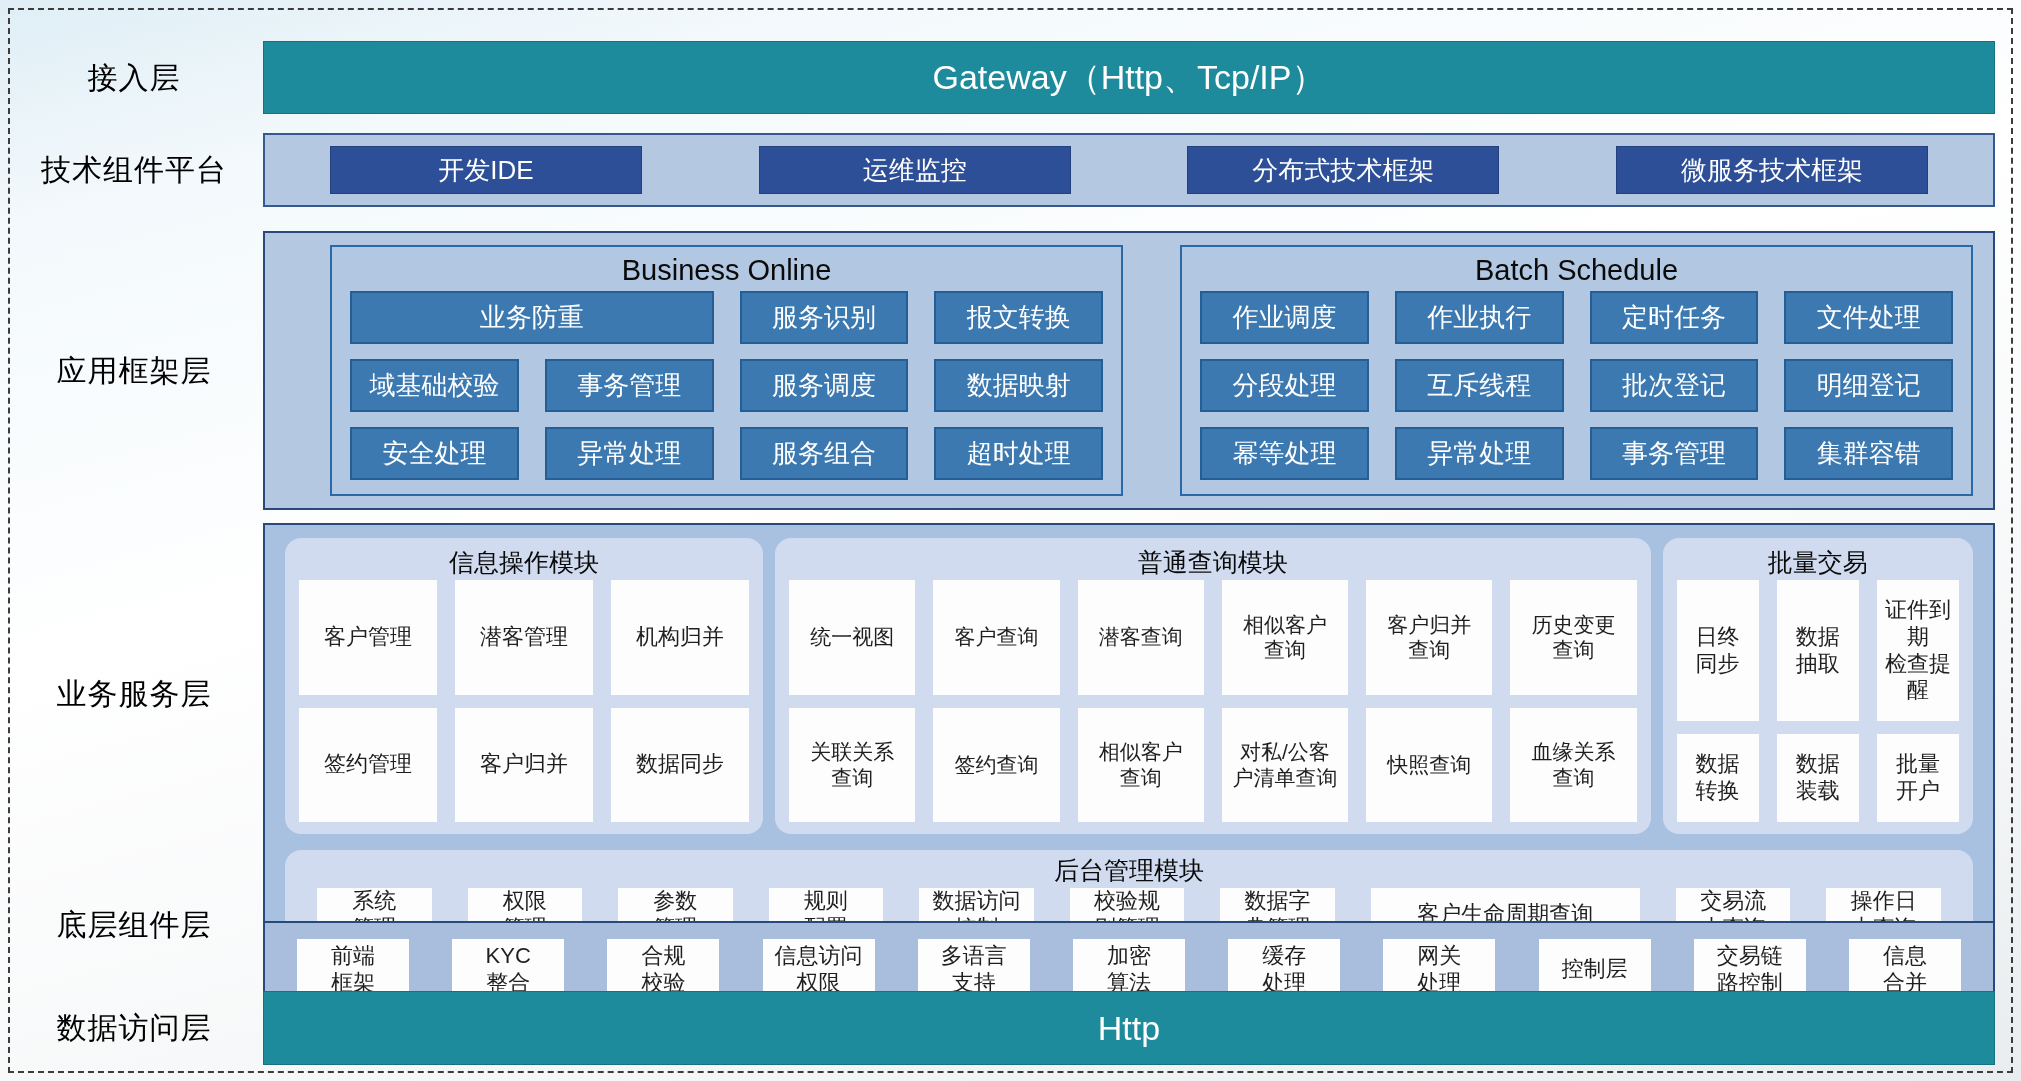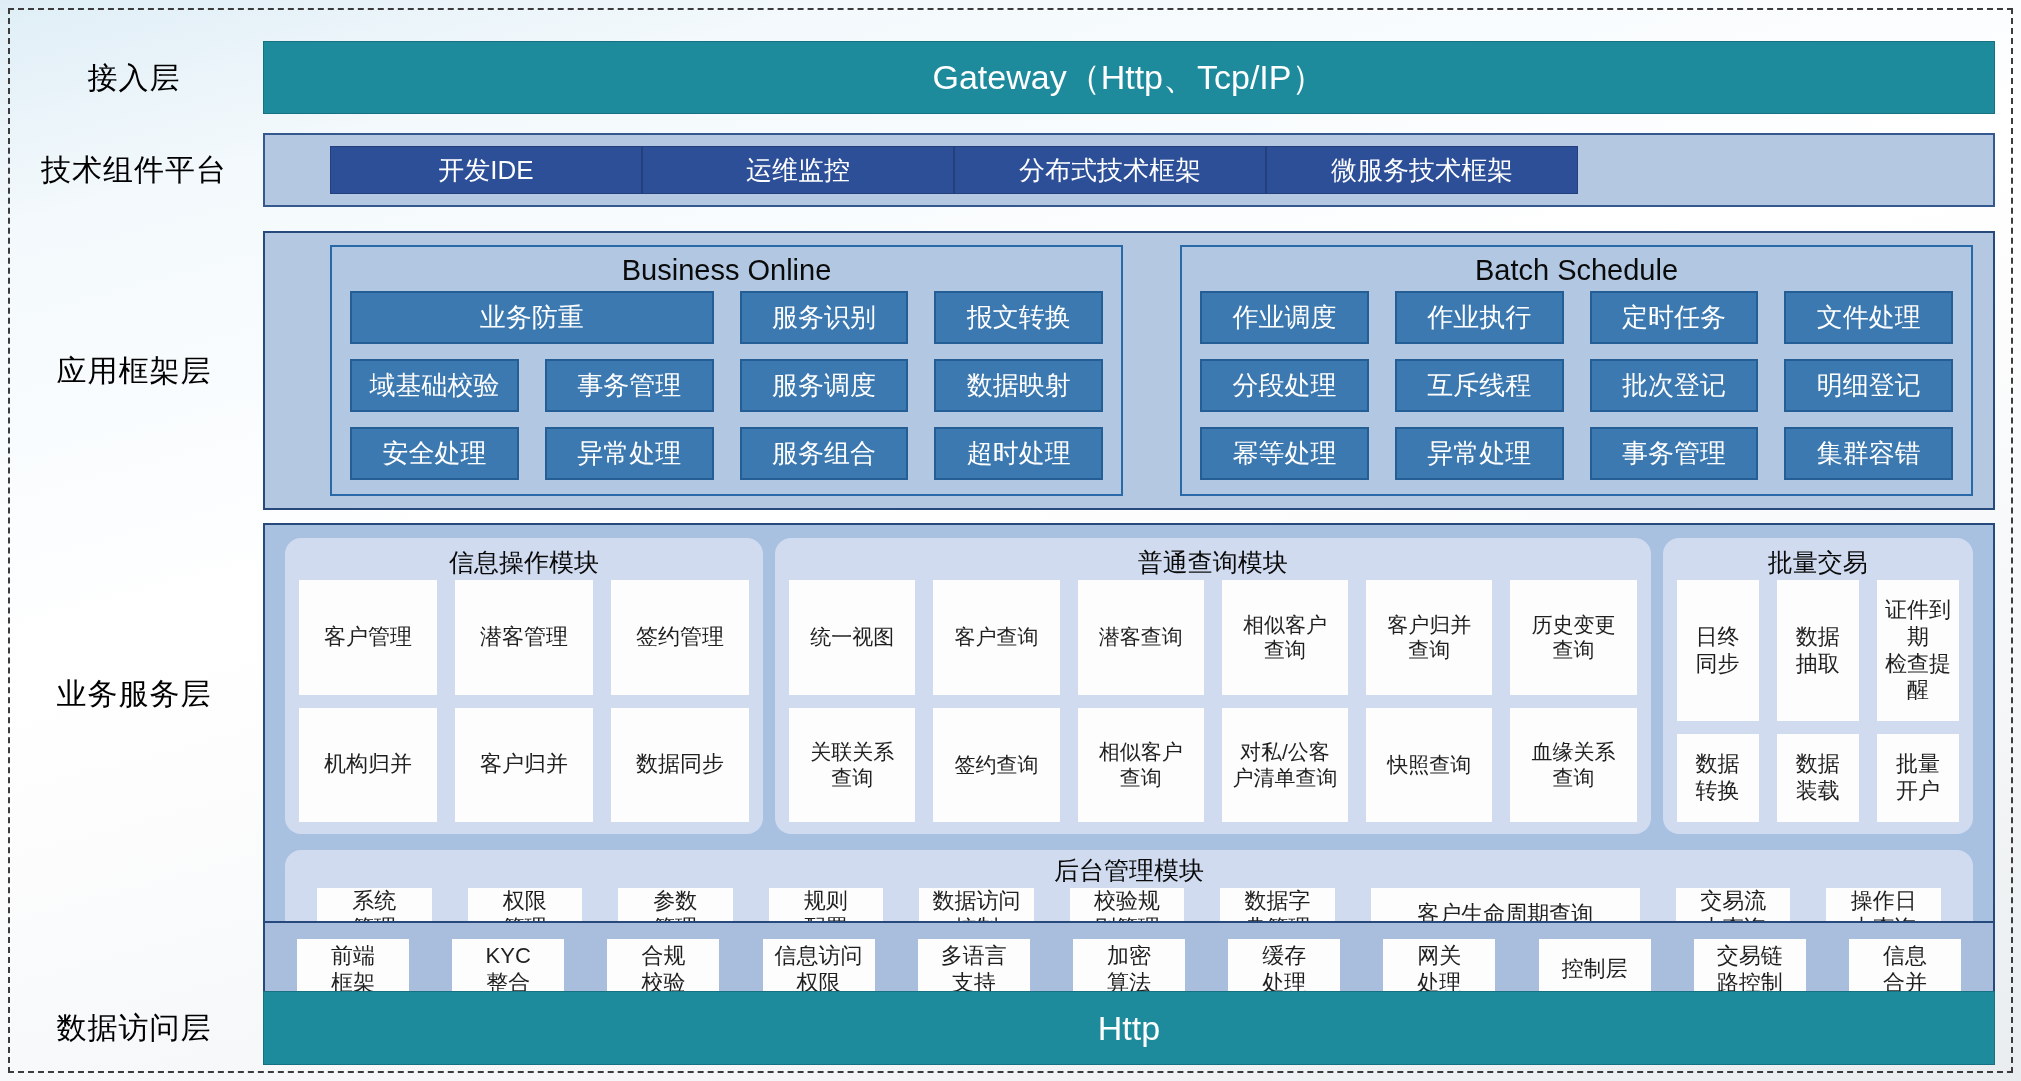--- a/index.html
+++ b/index.html
@@ -12,21 +12,21 @@
     background:linear-gradient(165deg,#dfeef6 0%,#f3f9fc 14%,#ffffff 42%,#f4f6f7 78%,#e9edef 100%);}
   .frame{position:absolute;inset:8px;border:2px dashed #3c3c3c;pointer-events:none;}
   .layer-label{position:absolute;left:10px;width:248px;text-align:center;
     transform:translateY(-50%);font-size:30px;color:#000;letter-spacing:1px;}
   .band{position:absolute;left:263px;width:1732px;box-sizing:border-box;}
   .bar{display:flex;align-items:center;justify-content:center;color:#fff;font-size:34px;
     background:var(--teal);border:1px solid #167182;}
   #gatewayBar{top:41px;height:73px;}
   #libraBar{top:991px;height:74px;}
   .tech-row{top:133px;height:74px;background:var(--panel);border:2px solid #35588e;
-    display:flex;align-items:center;padding:0 65px;}
+    display:flex;align-items:center;justify-content:space-between;padding:0 65px;}
   .tech-btn{width:310px;height:46px;background:var(--navy);border:1px solid #24407c;color:#fff;
     font-size:26px;display:flex;align-items:center;justify-content:center;}
   .app-box{top:231px;height:279px;background:var(--panel);border:2px solid #27497b;
     display:flex;gap:12px;padding:12px 20px;}
   .app-section{flex:1;background:#b2c7e2;border:2px solid #2a69a8;
     padding:2px 18px 14px;display:flex;flex-direction:column;box-sizing:border-box;margin-left:45px;}
   .section-title{text-align:center;font-size:29px;color:#0a0a0a;height:42px;line-height:42px;}
   .app-grid{flex:1;display:grid;grid-template-columns:repeat(4,1fr);column-gap:26px;row-gap:15px;}
   .app-btn{background:var(--appbtn);border:2px solid #255e94;color:#ffffff;font-size:26px;
     display:flex;align-items:center;justify-content:center;}
@@ -57,20 +57,21 @@
 </head>
 <body>
 
 <div class="stage">
   <div class="frame"></div>
 
   <div class="layer-label" style="top:78px">接入层</div>
   <div class="layer-label" style="top:170px">技术组件平台</div>
   <div class="layer-label" style="top:371px">应用框架层</div>
   <div class="layer-label" style="top:694px">业务服务层</div>
+  <div class="layer-label" style="top:925px">底层组件层</div>
   <div class="layer-label" style="top:1028px">数据访问层</div>
 
   <div id="gatewayBar" class="band bar">Gateway（Http、Tcp/IP）</div>
 
   <div id="techRow" class="band tech-row">
       <div class="tech-btn">开发IDE</div>
       <div class="tech-btn">运维监控</div>
       <div class="tech-btn">分布式技术框架</div>
       <div class="tech-btn">微服务技术框架</div>
     </div>
@@ -111,22 +112,22 @@
     </div>
   </div>
 
   <div class="band biz-box">
     <div class="biz-top">
       <div class="module mod-info">
         <div class="module-title">信息操作模块</div>
         <div class="mod-grid cols-3" id="modGrid0">
             <div class="white-item">客户管理</div>
             <div class="white-item">潜客管理</div>
+            <div class="white-item">机构归并</div>
             <div class="white-item">签约管理</div>
-            <div class="white-item">机构归并</div>
             <div class="white-item">客户归并</div>
             <div class="white-item">数据同步</div>
           </div>
       </div>
       <div class="module mod-query">
         <div class="module-title">普通查询模块</div>
         <div class="mod-grid cols-6" id="modGrid1">
             <div class="white-item">统一视图</div>
             <div class="white-item">客户查询</div>
             <div class="white-item">潜客查询</div>

